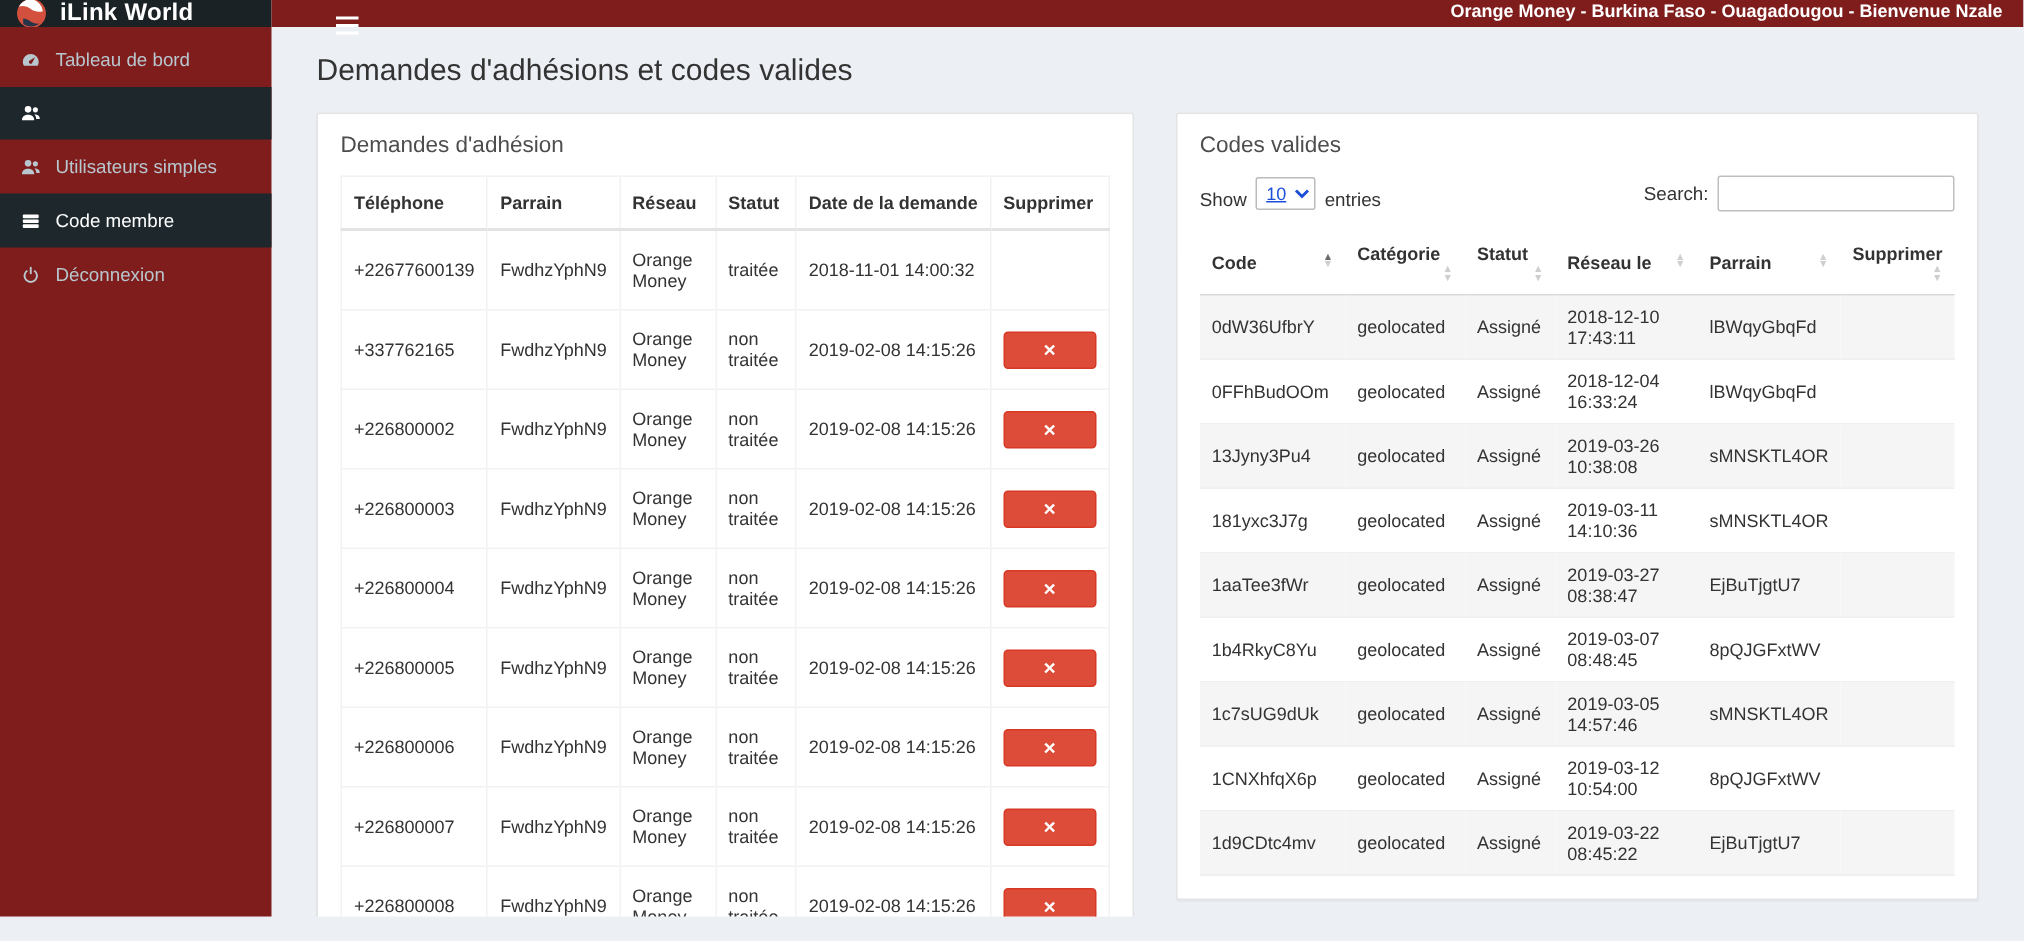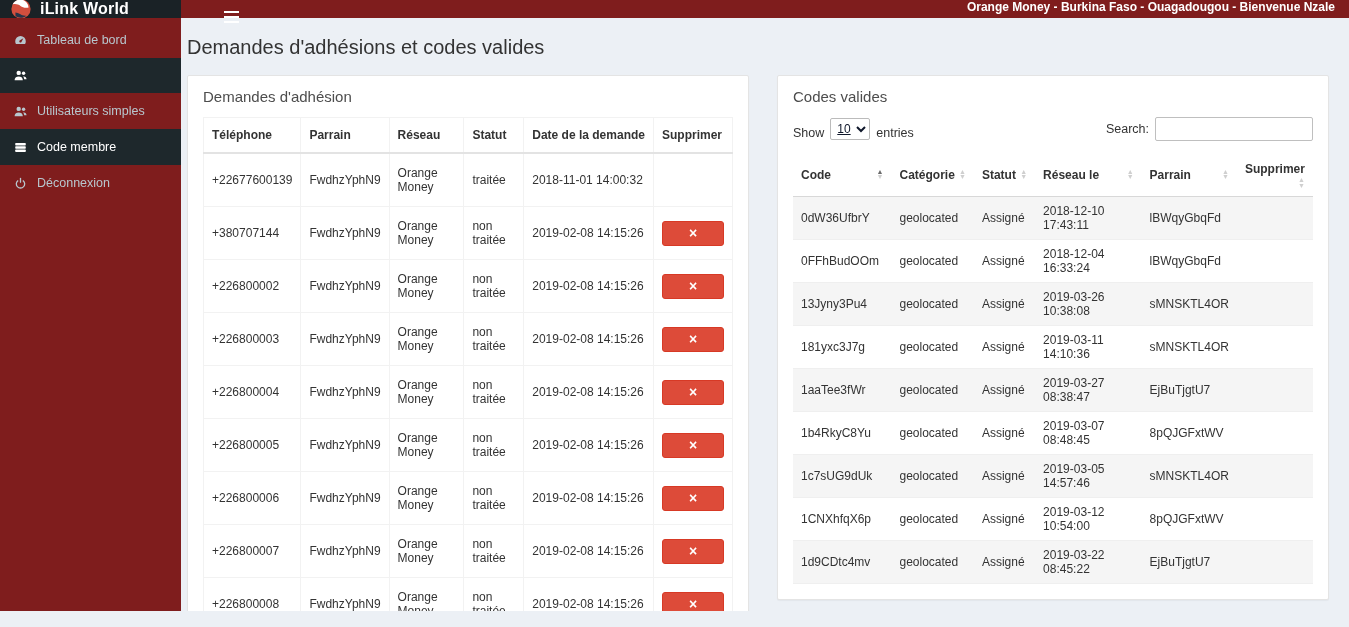--- a/index.html
+++ b/index.html
@@ -25,21 +25,21 @@
   .nav-right { margin-left: auto; padding-right: 14px; color: #fff; font-size: 12px; font-weight: 700; }
   
   .layout { display: flex; height: 593px; }
   .sidebar { flex: 0 0 181px; background: #7f1d1d; padding-top: 4px; }
   .sb-item {
     display: flex; align-items: center; gap: 9px; padding: 11px 14px;
     font-size: 12.5px; color: #b8c7ce; cursor: pointer;
   }
   .sb-item.active { background: #1e282c; color: #fff; }
   .sb-ico { width: 14px; display: inline-flex; }
-  .main { flex: 1; padding: 10px 6px; overflow: hidden; }
+  .main { flex: 1; padding: 10px 30px; overflow: hidden; }
   .page-title { font-size: 20px; font-weight: 400; color: #333; margin: 8px 0 16px 0; }
   .panels { display: flex; gap: 28px; align-items: flex-start; }
   .panel {
     background: #fff; border: 1px solid #e4e4e4; border-radius: 2px;
     box-shadow: 0 1px 1px rgba(0,0,0,.04);
   }
   .panel-left { width: 562px; }
   .panel-right { width: 552px; }
   .panel-title { font-size: 15px; color: #4d4d4d; padding: 12px 15px 10px; }
   
@@ -57,21 +57,21 @@
     font-size: 14px; font-weight: 700; width: 62px; height: 25px;
     border-radius: 3px; cursor: pointer; line-height: 1;
   }
   .controls {
     display: flex; justify-content: space-between; align-items: center;
     padding: 2px 15px 10px; font-size: 12.5px; color: #333;
   }
   .length { display: flex; align-items: flex-end; gap: 6px; }
   .length select {
     font-size: 12px; padding: 2px; border: 1px solid #bbb; border-radius: 2px;
-    background: #fff; color: #0f172a; text-decoration: underline;
+    background: #fff; color: #1d4ed8; text-decoration: underline;
   }
   .search-box { display: flex; align-items: center; gap: 6px; }
   .search-box input {
     width: 158px; height: 24px; border: 1px solid #bfbfbf; border-radius: 2px;
     padding: 2px 6px; font-size: 12px;
   }
   .tbl-codes th { padding: 9px 8px; border-bottom: 1px solid #d8d8d8; cursor: pointer; }
   .tbl-codes td { padding: 7px 8px; border-bottom: 1px solid #efefef; }
   .tbl-codes tbody tr:nth-child(odd) { background: #f5f5f5; }
   .tbl-codes th:nth-child(1){width:100px}.tbl-codes th:nth-child(2){width:85px}
@@ -180,21 +180,21 @@
           <tbody>
               <tr>
                 <td>+22677600139</td>
                 <td>FwdhzYphN9</td>
                 <td>Orange Money</td>
                 <td>traitée</td>
                 <td>2018-11-01 14:00:32</td>
                 <td class="c"></td>
               </tr>
               <tr>
-                <td>+380707144</td>
+                <td>+337762165</td>
                 <td>FwdhzYphN9</td>
                 <td>Orange Money</td>
                 <td>non traitée</td>
                 <td>2019-02-08 14:15:26</td>
                 <td class="c"><button class="btn-del">×</button></td>
               </tr>
               <tr>
                 <td>+226800002</td>
                 <td>FwdhzYphN9</td>
                 <td>Orange Money</td>

